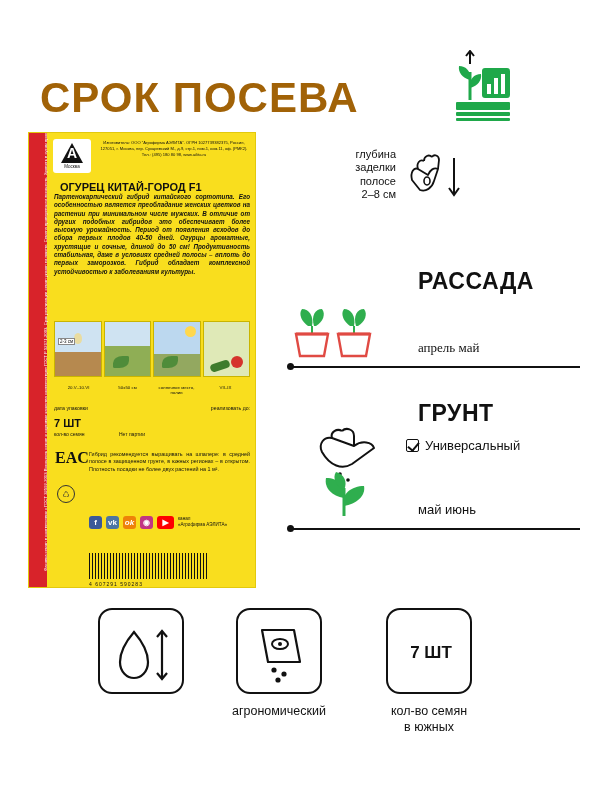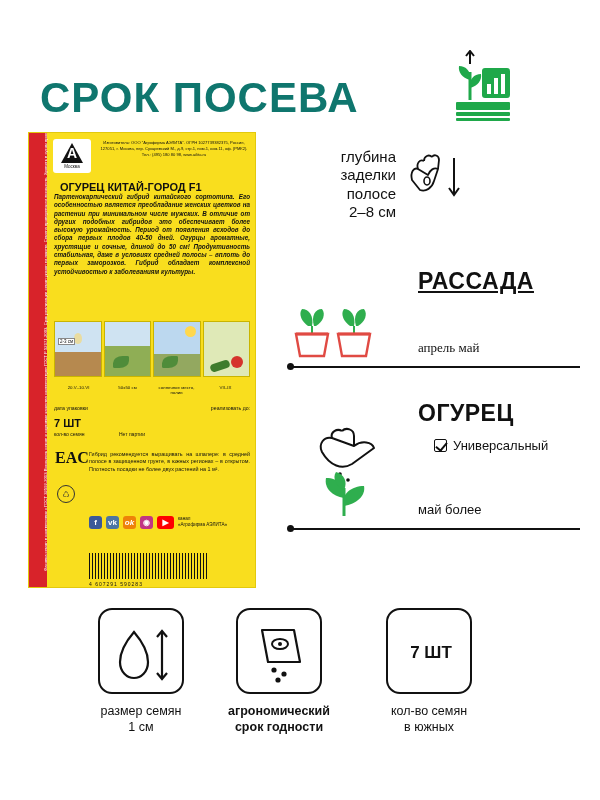--- a/index.html
+++ b/index.html
@@ -13,21 +13,21 @@
     overflow:hidden;
   }
 
   
   .header {
     position:absolute; left:0; top:22px; width:600px; height:100px;
   }
   .title {
     position:absolute; left:40px; top:52px;
     font-size:42px; font-weight:bold; letter-spacing:1px;
-    color:#0f766e;
+    color:#a16207;
   }
   .header-logo {
     position:absolute; left:432px; top:28px; width:78px; height:76px;
   }
 
   
   .packet {
     position:absolute; left:28px; top:132px; width:228px; height:456px;
     background:#f9de1e;
     border:1px solid #e2c90d;
@@ -149,44 +149,44 @@
     background:repeating-linear-gradient(90deg,#111 0 1px,#f9de1e 1px 3px);
   }
   .barcode-num {
     position:absolute; left:42px; bottom:0px; font-size:5px; letter-spacing:1px;
   }
 
   
   .depth-block { position:absolute; left:300px; top:148px; width:180px; }
   .depth-text {
     position:absolute; left:0; top:0; width:96px;
-    font-size:15px; line-height:1.22; text-align:right; color:#111;
+    font-size:11px; line-height:1.22; text-align:right; color:#111;
   }
   .depth-icon { position:absolute; left:104px; top:2px; width:60px; height:54px; }
 
   .seedling-block { position:absolute; left:290px; top:268px; width:290px; }
   .big-label {
     font-size:23px; font-weight:bold; color:#111; letter-spacing:.5px;
   }
-  .rassada-label { position:absolute; left:128px; top:0;text-decoration:underline; }
+  .rassada-label { position:absolute; left:128px; top:0; }
   .grunt-label   { position:absolute; left:128px; top:0; }
   .pots-icon { position:absolute; left:0px; top:36px; width:92px; height:56px; }
   .rule {
     position:absolute; height:2px; background:#111;
   }
   .rule-dot {
     position:absolute; width:7px; height:7px; border-radius:50%; background:#111;
   }
   .months {
     position:absolute; font-size:13px; color:#111;
   }
 
   .ground-block { position:absolute; left:290px; top:400px; width:290px; }
   .universal-row {
-    position:absolute; left:144px; top:38px; display:flex; align-items:center; gap:6px;
+    position:absolute; left:116px; top:38px; display:flex; align-items:center; gap:6px;
     font-size:13px; color:#111;
   }
   .chk {
     width:13px; height:13px; border:1.6px solid #111; border-radius:2px;
     position:relative;
   }
   .chk::after {
     content:""; position:absolute; left:3px; top:0px; width:5px; height:9px;
     border-right:2px solid #111; border-bottom:2px solid #111;
     transform:rotate(40deg);
@@ -200,21 +200,21 @@
     border:2.2px solid #111; border-radius:14px;
   }
   .card1 { left:10px; top:0; }
   .card2 { left:148px; top:0; }
   .card3 { left:298px; top:0; }
   .card-cap {
     position:absolute; width:160px; text-align:center;
     font-size:12.5px; line-height:1.25; color:#111;
   }
   .cap1 { left:-27px; top:96px; }
-  .cap2 { left:111px; top:96px;font-weight:bold; }
+  .cap2 { left:111px; top:96px; }
   .cap3 { left:261px; top:96px; }
   .card3-text {
     position:absolute; left:0; top:0; width:86px; height:86px;
     display:flex; align-items:center; justify-content:center;
     font-size:17px; font-weight:bold; color:#111;
   }
 </style>
 </head>
 <body>
 
@@ -343,70 +343,65 @@
       <path d="M6 30 L38 30" stroke="#e04a43" stroke-width="3"></path>
       <path d="M48 30 L80 30" stroke="#e04a43" stroke-width="3"></path>
     </svg>
   </div>
   <div class="rule" style="left:0; top:98px; width:290px;"></div>
   <div class="rule-dot" style="left:-3px; top:95px;"></div>
   <div class="months" style="left:128px; top:72px;font-family:Liberation Serif, serif;">апрель  май</div>
 </div>
 
 <div class="ground-block">
-  <div class="big-label grunt-label">ОГУРЕЦ</div>
+  <div class="big-label grunt-label">ГРУНТ</div>
   <div class="universal-row">
     <div class="chk"></div>
     <span>Универсальный</span>
   </div>
   <div class="water-icon">
     <svg viewBox="0 0 108 92" width="108" height="92">
       <path d="M30 26 C26 18 32 10 40 12 L62 20 C70 14 80 16 82 22 L60 38 C50 44 38 40 30 26 Z" fill="none" stroke="#111" stroke-width="2" stroke-linejoin="round"></path>
       <path d="M40 12 C38 6 45 2 50 5" fill="none" stroke="#111" stroke-width="2"></path>
       <path d="M50 5 C54 1 62 3 62 10 L62 20" fill="none" stroke="#111" stroke-width="2"></path>
       <circle cx="48" cy="48" r="1.8" fill="#111"></circle>
       <circle cx="56" cy="54" r="1.8" fill="#111"></circle>
       <circle cx="40" cy="56" r="1.8" fill="#111"></circle>
       <path d="M52 90 L52 62" stroke="#2fae4e" stroke-width="3"></path>
       <path d="M52 72 C40 70 32 62 34 52 C46 52 56 60 52 72 Z" fill="#2fae4e"></path>
       <path d="M52 80 C64 78 74 70 72 60 C60 60 48 68 52 80 Z" fill="#2fae4e"></path>
       <path d="M52 64 C44 60 40 52 44 46 C52 48 56 56 52 64 Z" fill="#2fae4e"></path>
     </svg>
   </div>
   <div class="rule" style="left:0; top:128px; width:290px;"></div>
   <div class="rule-dot" style="left:-3px; top:125px;"></div>
-  <div class="months" style="left:128px; top:102px;">май   более</div>
+  <div class="months" style="left:128px; top:102px;">май   июнь</div>
 </div>
 
 <div class="cards">
 
   <div class="card card1">
     <svg viewBox="0 0 86 86" width="86" height="86">
       <path d="M34 22 C22 36 20 46 20 52 C20 62 27 68 34 68 C41 68 48 62 48 52 C48 46 46 36 34 22 Z" fill="none" stroke="#111" stroke-width="2.2"></path>
       <path d="M62 22 L62 68 M57 27 L62 21 L67 27 M57 63 L62 69 L67 63" fill="none" stroke="#111" stroke-width="2.2"></path>
     </svg>
-  </div>
-  <div class="card-cap cap1">
-    <div>размер семян</div>
-    <div>1 см</div>
   </div>
 
   <div class="card card2">
     <svg viewBox="0 0 86 86" width="86" height="86">
       <path d="M24 20 L56 20 L62 52 L30 52 Z" fill="none" stroke="#111" stroke-width="2.2" stroke-linejoin="round"></path>
       <ellipse cx="42" cy="34" rx="8" ry="5" fill="none" stroke="#111" stroke-width="2"></ellipse>
       <circle cx="42" cy="34" r="2" fill="#111"></circle>
       <circle cx="36" cy="60" r="2.6" fill="#111"></circle>
       <circle cx="46" cy="64" r="2.6" fill="#111"></circle>
       <circle cx="40" cy="70" r="2.6" fill="#111"></circle>
     </svg>
   </div>
   <div class="card-cap cap2">
     <div>агрономический</div>
-    <div>срок годности</div>
   </div>
 
   <div class="card card3">
     <div class="card3-text">7 ШТ</div>
   </div>
   <div class="card-cap cap3">
     <div>кол-во семян</div>
     <div>в южных</div>
   </div>
 </div>

